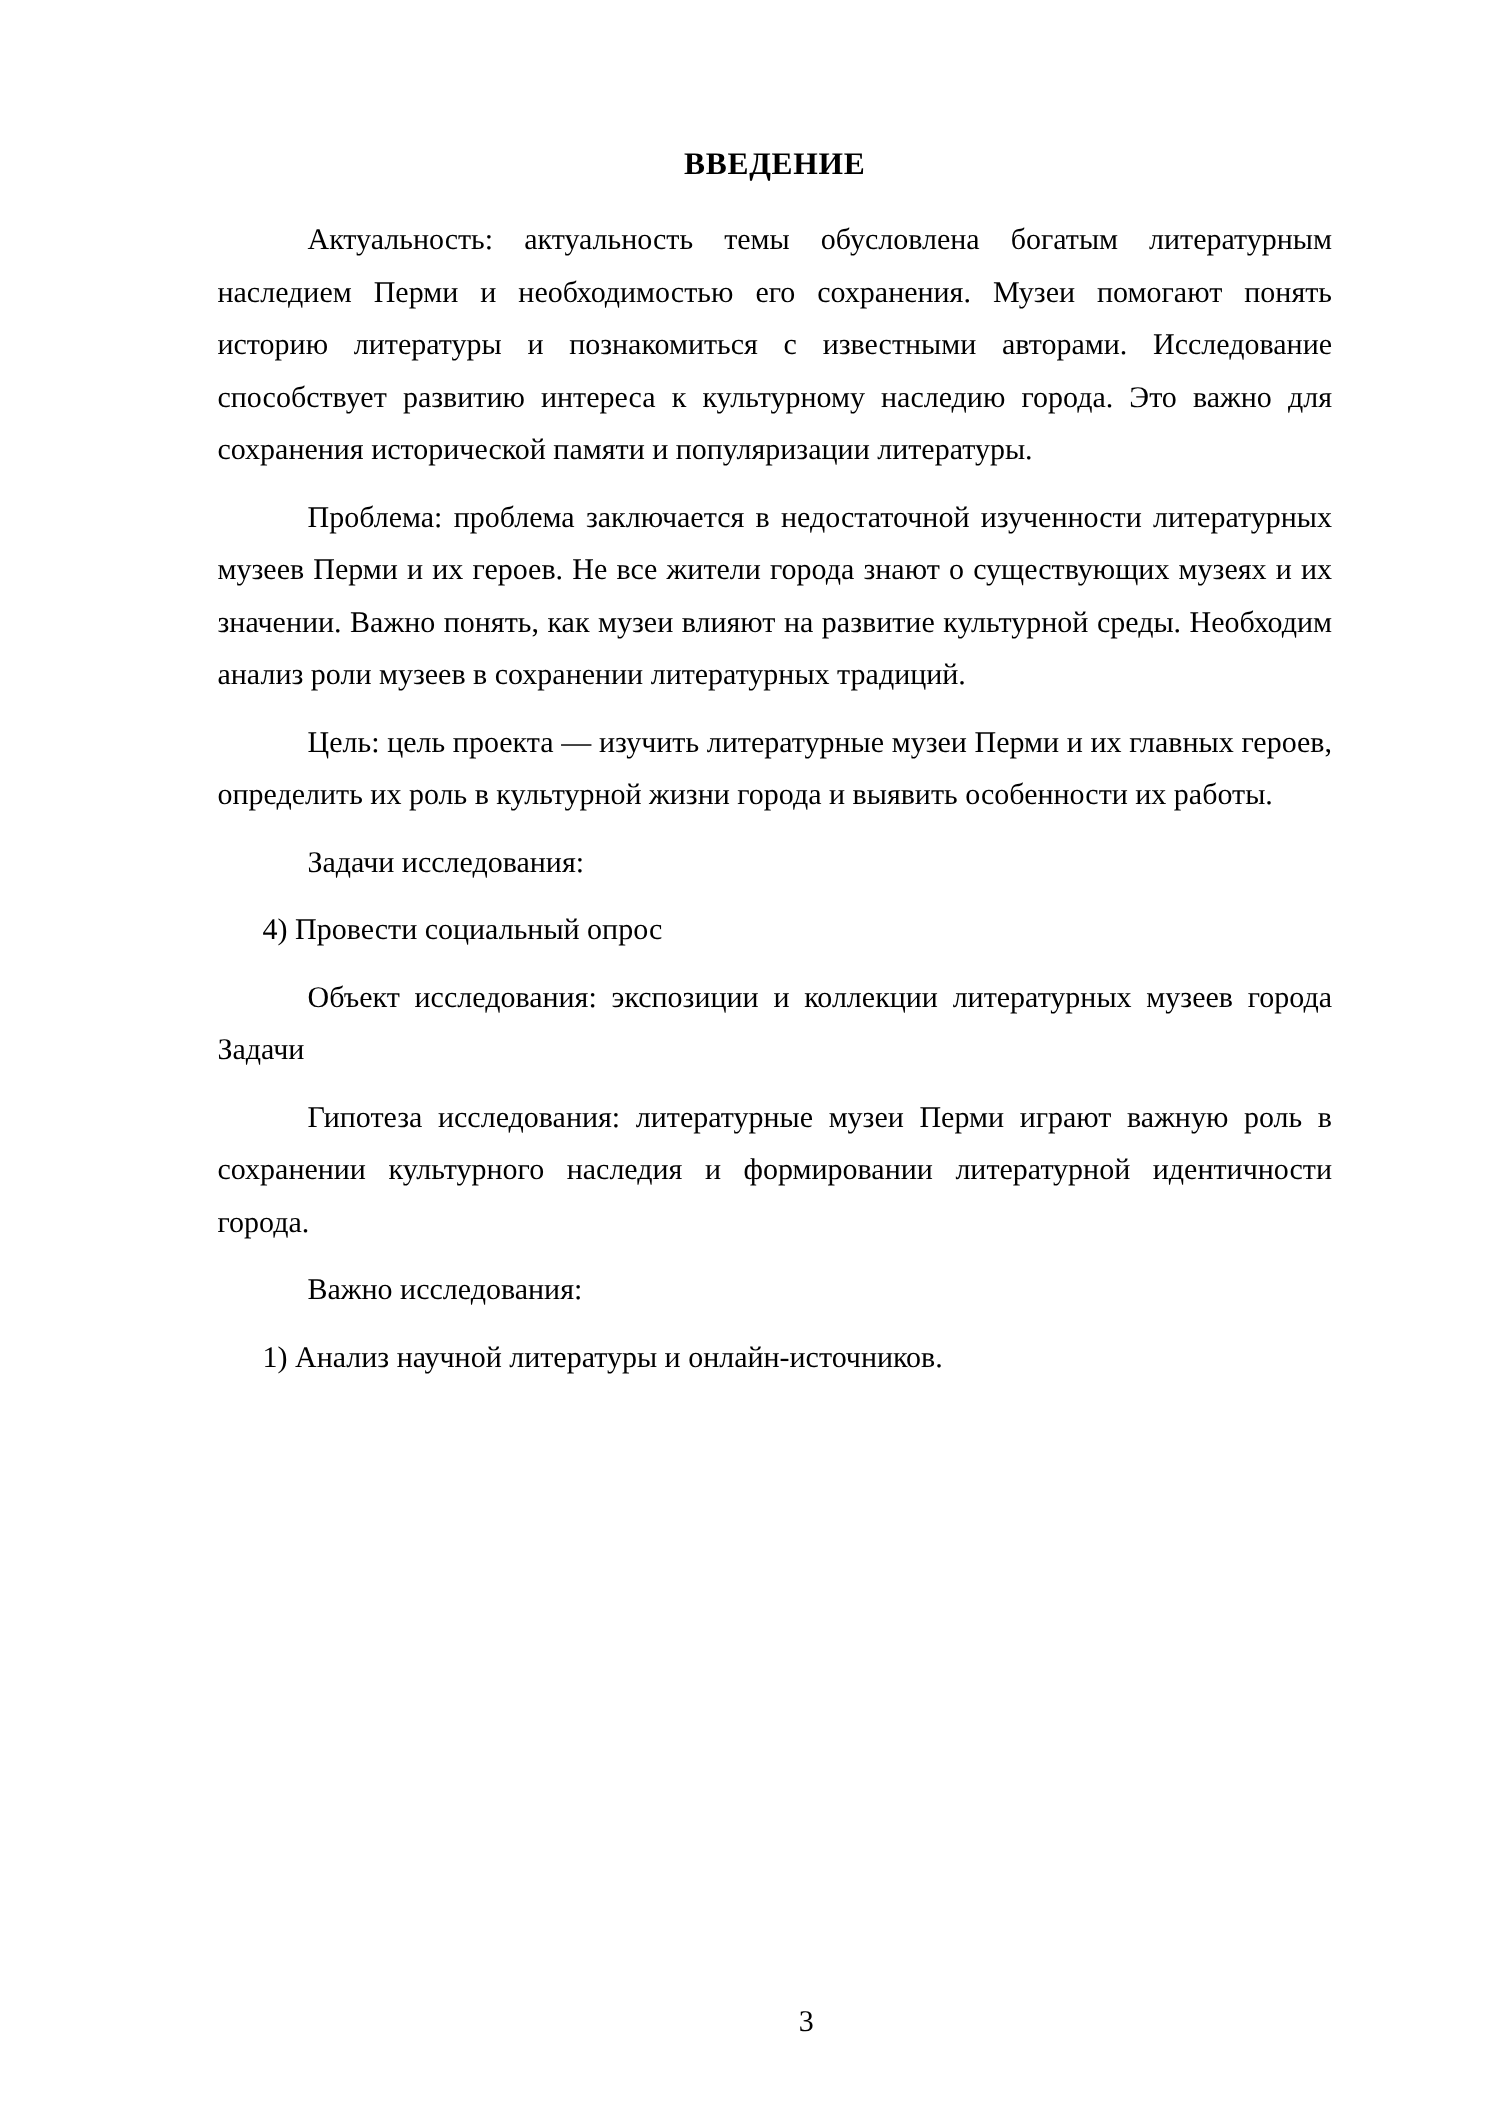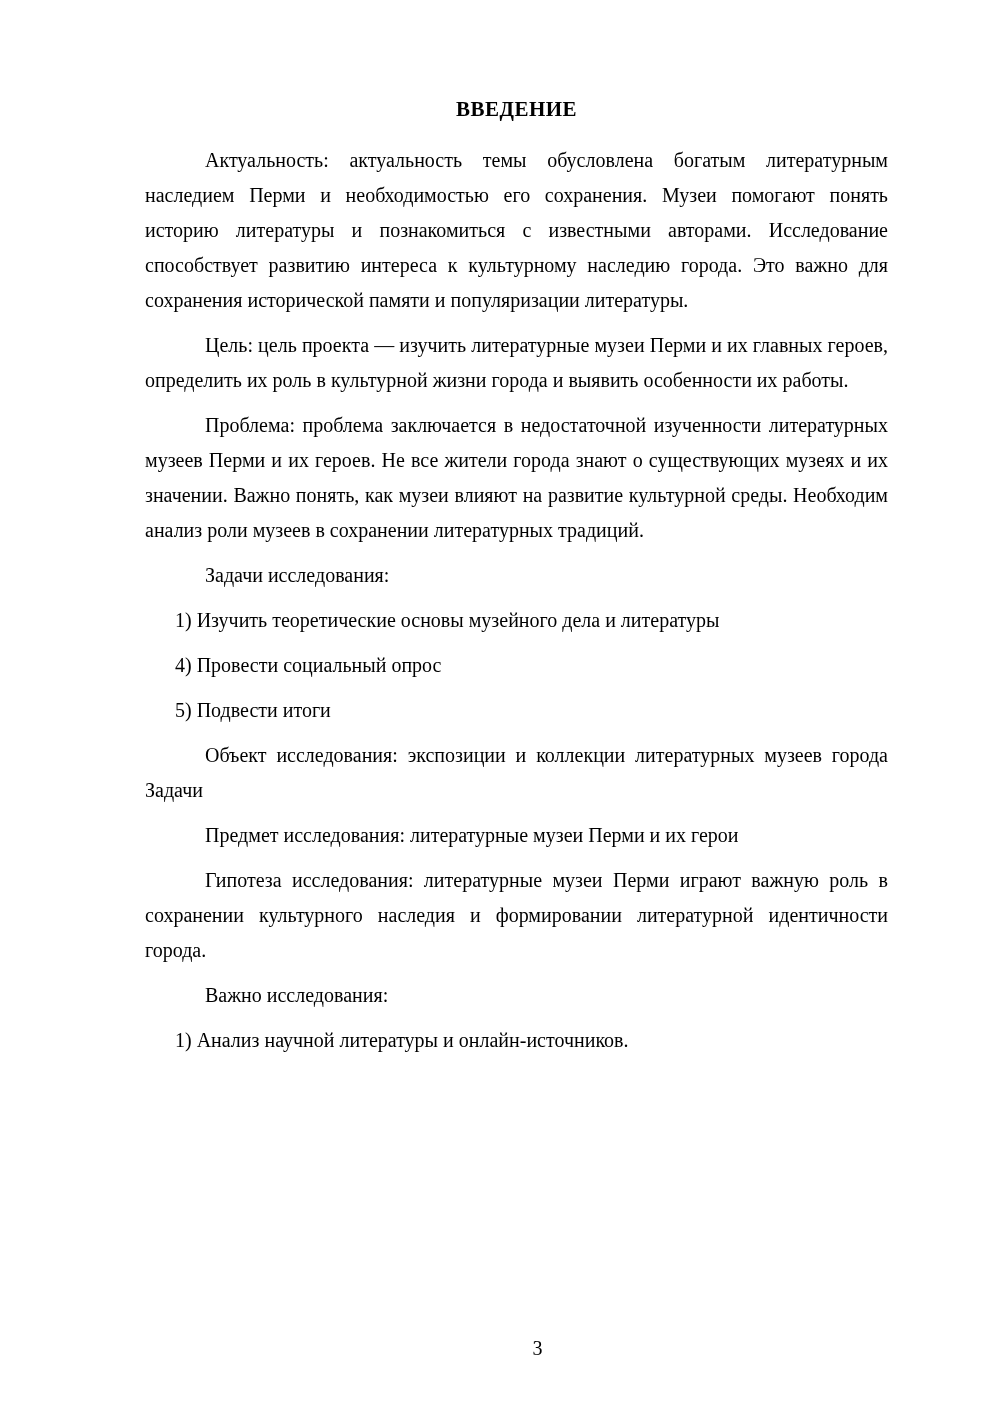--- a/index.html
+++ b/index.html
@@ -51,37 +51,34 @@
 </style>
 </head>
 <body>
 
 <div class="page">
 
   <h1 class="title">ВВЕДЕНИЕ</h1>
 
   <p class="para">Актуальность: актуальность темы обусловлена богатым литературным наследием Перми и необходимостью его сохранения. Музеи помогают понять историю литературы и познакомиться с известными авторами. Исследование способствует развитию интереса к культурному наследию города. Это важно для сохранения исторической памяти и популяризации литературы.</p>
 
+  <p class="para">Проблема: проблема заключается в недостаточной изученности литературных музеев Перми и их героев. Не все жители города знают о существующих музеях и их значении. Важно понять, как музеи влияют на развитие культурной среды. Необходим анализ роли музеев в сохранении литературных традиций.</p>
+
   <p class="para">Цель: цель проекта — изучить литературные музеи Перми и их главных героев, определить их роль в культурной жизни города и выявить особенности их работы.</p>
-
-  <p class="para">Проблема: проблема заключается в недостаточной изученности литературных музеев Перми и их героев. Не все жители города знают о существующих музеях и их значении. Важно понять, как музеи влияют на развитие культурной среды. Необходим анализ роли музеев в сохранении литературных традиций.</p>
 
   <p class="para">Задачи исследования:</p>
 
-  <p class="list">1) Изучить теоретические основы музейного дела и литературы</p>
 
 
 
   <p class="list">4) Провести социальный опрос</p>
 
-  <p class="list">5) Подвести итоги</p>
 
   <p class="para">Объект исследования: экспозиции и коллекции литературных музеев города Задачи</p>
 
-  <p class="para">Предмет исследования: литературные музеи Перми и их герои</p>
 
   <p class="para">Гипотеза исследования: литературные музеи Перми играют важную роль в сохранении культурного наследия и формировании литературной идентичности города.</p>
 
   <p class="para">Важно исследования:</p>
 
   <p class="list last">1) Анализ научной литературы и онлайн-источников.</p>
 
   <div class="page-number">3</div>
 
 </div>

